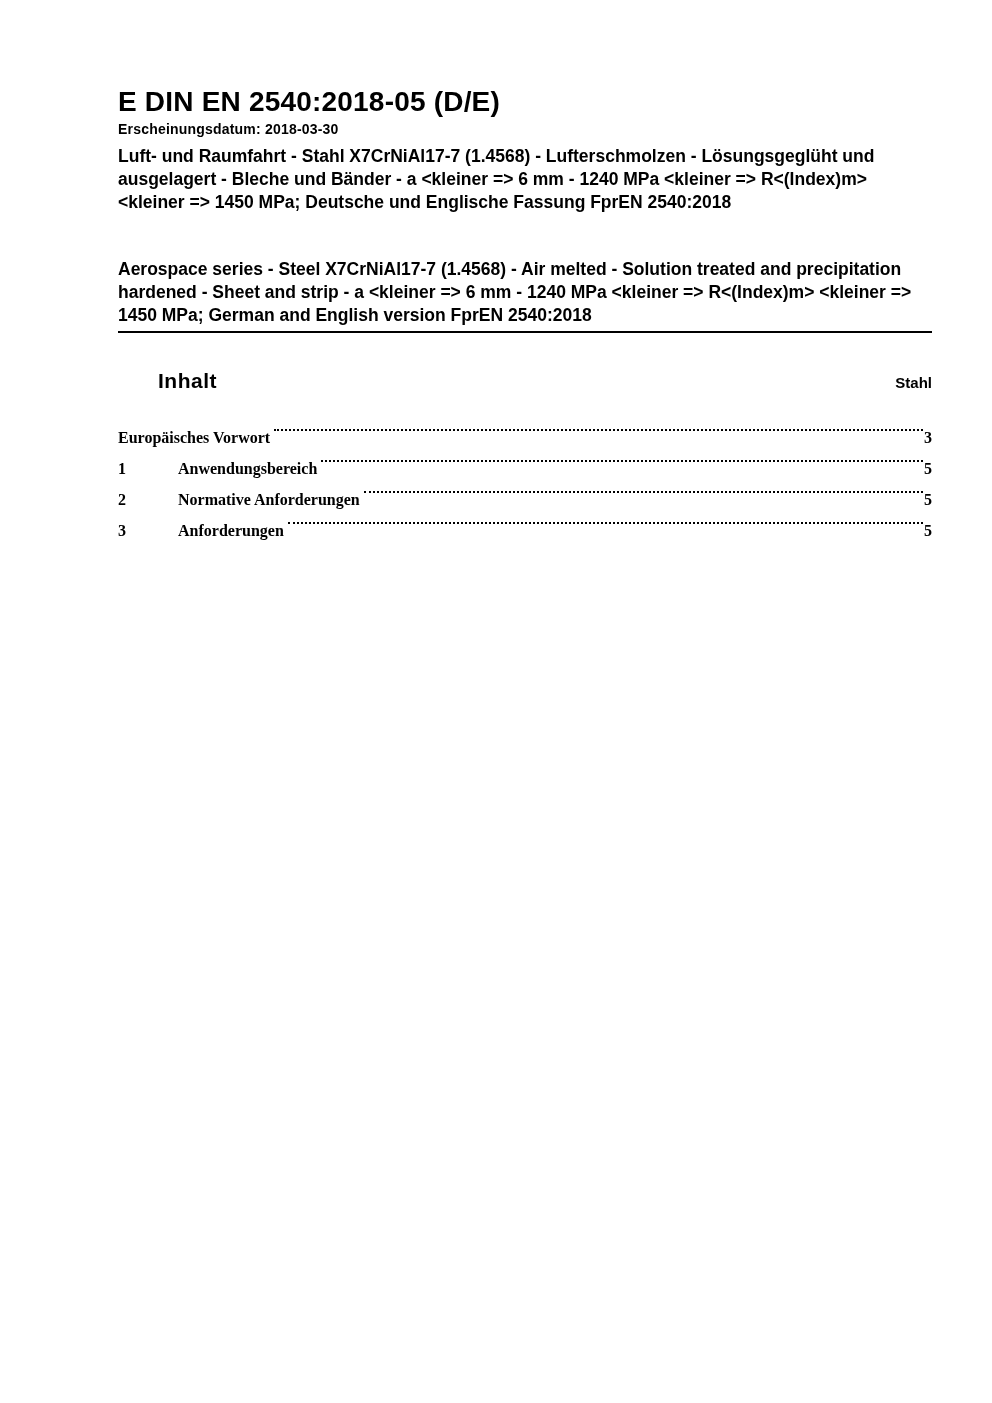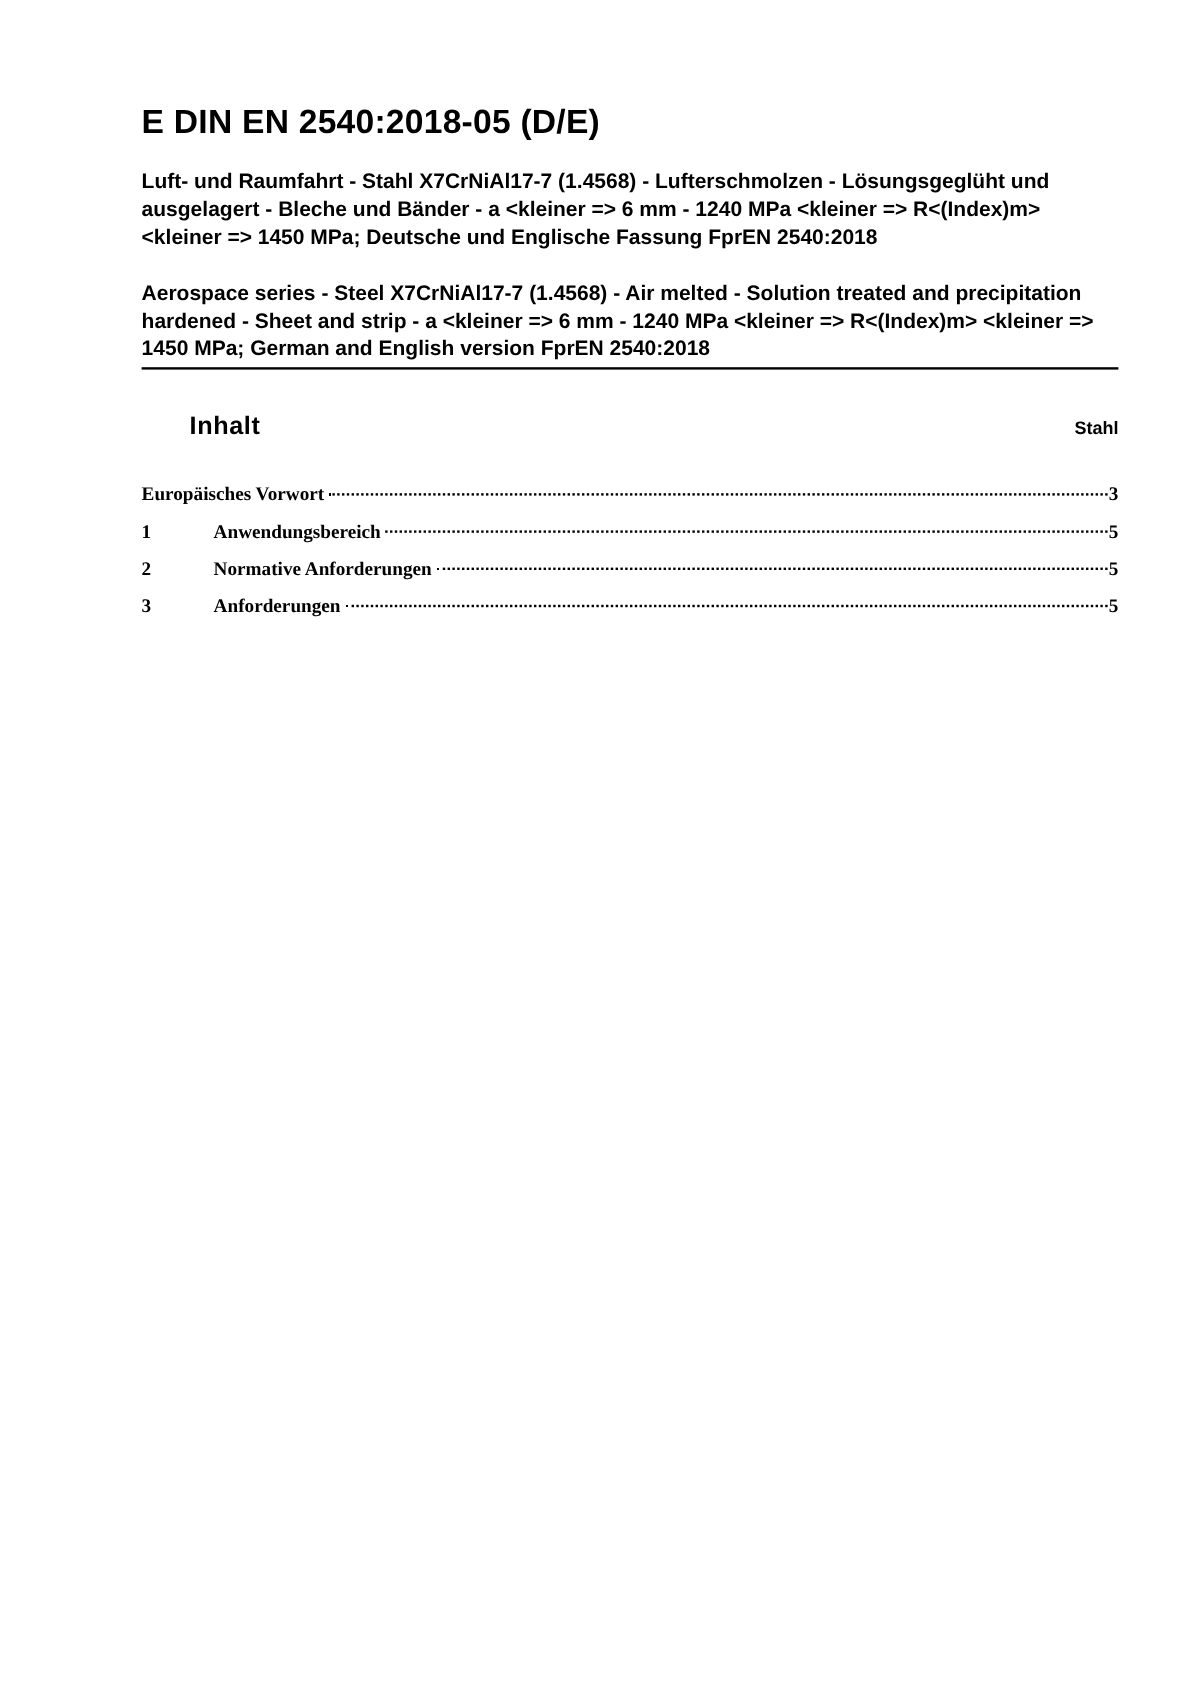--- a/index.html
+++ b/index.html
@@ -29,27 +29,27 @@
   }
 
   .doc-date {
     font-size: 14px;
     font-weight: bold;
     margin-top: 3px;
     letter-spacing: 0.2px;
   }
 
   .doc-subject {
-    margin-top: 22px;
+    margin-top: 8px;
     font-size: 17.5px;
     font-weight: bold;
     line-height: 23px;
   }
 
-  .doc-subject.en { margin-top: 24px; }
+  .doc-subject.en { margin-top: 44px; }
 
   .rule {
     border: none;
     border-top: 2px solid #000000;
     margin-top: 4px;
     width: 100%;
   }
 
   .toc-header {
     display: flex;
@@ -72,21 +72,21 @@
 
   .toc-list {
     margin-top: 36px;
     font-family: "Liberation Serif", serif;
     font-weight: bold;
     font-size: 16px;
   }
 
   .toc-row {
     display: flex;
-    align-items: center;
+    align-items: flex-start;
     margin-bottom: 13px;
     height: 18px;
   }
 
   .toc-num {
     width: 60px;
     flex: 0 0 auto;
   }
   .toc-num:empty { display: none; }
 
@@ -117,20 +117,21 @@
     letter-spacing: 2px;
   }
 </style>
 </head>
 <body>
 
 <div class="page">
   <div class="content">
 
     <div class="doc-title">E DIN EN 2540:2018-05 (D/E)</div>
+    <div class="doc-date">Erscheinungsdatum: 2018-03-30</div>
 
     <div class="doc-subject de">Luft- und Raumfahrt - Stahl X7CrNiAl17-7 (1.4568) - Lufterschmolzen - Lösungsgeglüht und ausgelagert - Bleche und Bänder - a &lt;kleiner =&gt; 6 mm - 1240 MPa &lt;kleiner =&gt; R&lt;(Index)m&gt; &lt;kleiner =&gt; 1450 MPa; Deutsche und Englische Fassung FprEN 2540:2018</div>
     <div class="doc-subject en">Aerospace series - Steel X7CrNiAl17-7 (1.4568) - Air melted - Solution treated and precipitation hardened - Sheet and strip - a &lt;kleiner =&gt; 6 mm - 1240 MPa &lt;kleiner =&gt; R&lt;(Index)m&gt; &lt;kleiner =&gt; 1450 MPa; German and English version FprEN 2540:2018</div>
 
     <hr class="rule">
 
     <div class="toc-header">
       <span class="toc-heading">Inhalt</span>
       <span class="toc-page-label">Stahl</span>
     </div>

